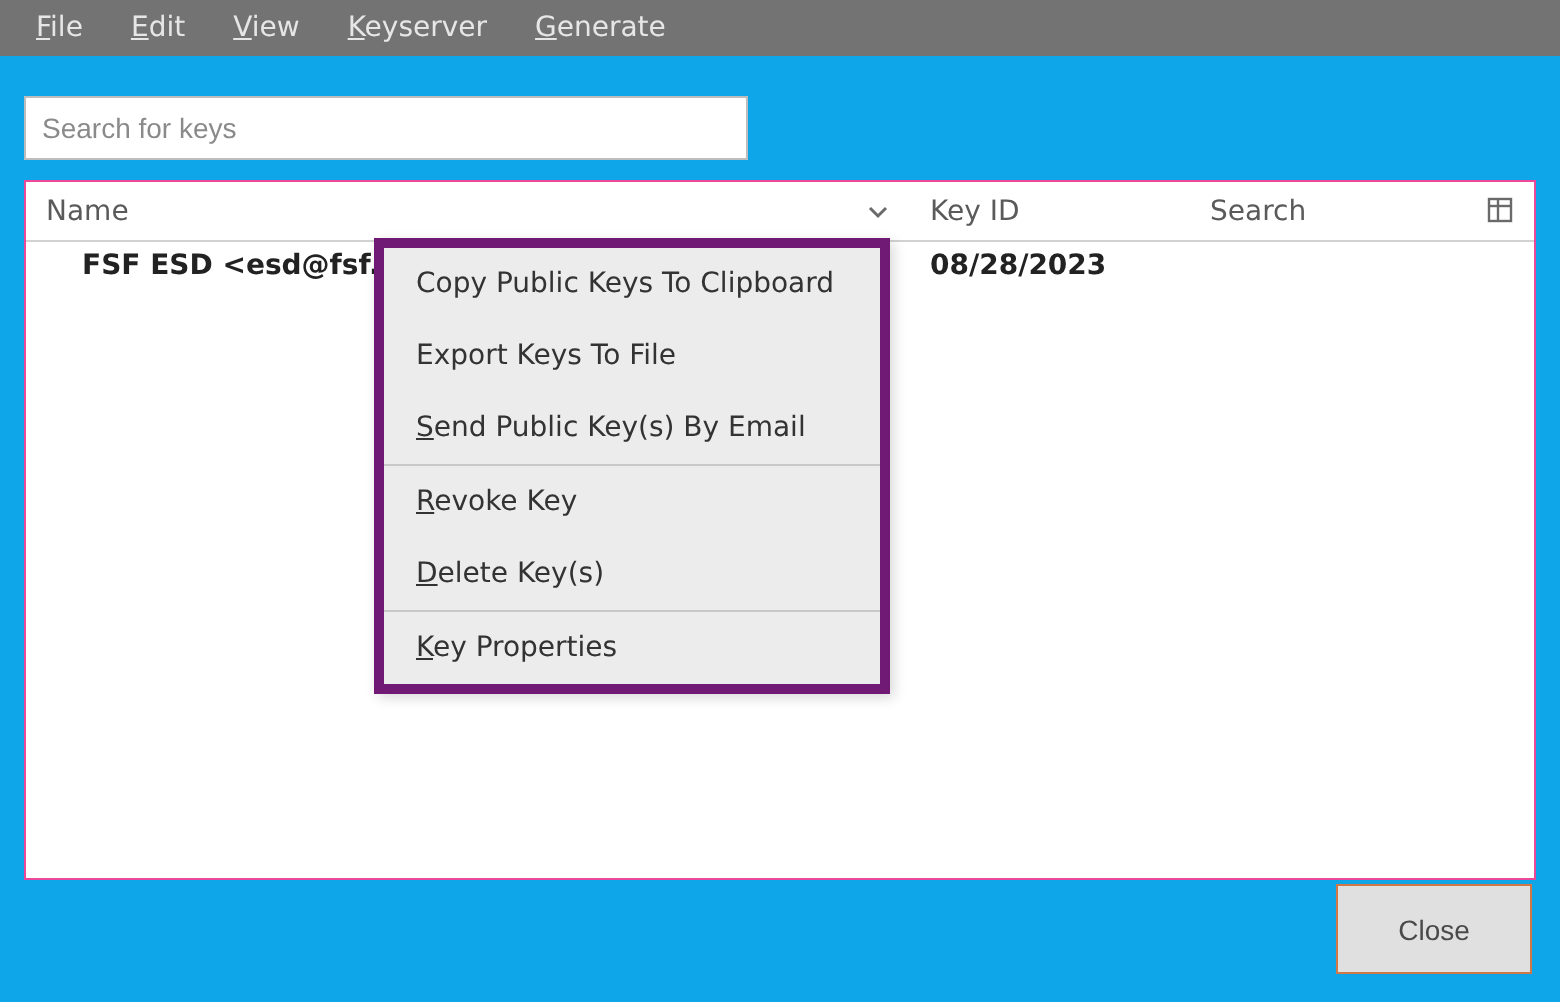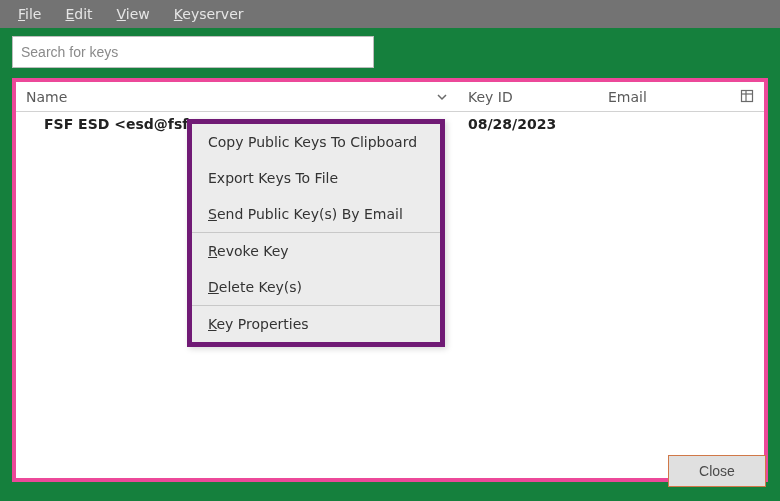--- a/index.html
+++ b/index.html
@@ -24,43 +24,43 @@
     color: #e6e6e6;
   }
   .menubar .menu-item {
     padding: 4px 12px;
     cursor: default;
   }
   .menubar .menu-item span.ul { text-decoration: underline; }
 
   .workarea {
     position: relative;
-    background: #15803d;
-    padding: 8px 12px 0 12px;
+    background: #0ea5e9;
+    padding: 20px 12px 0 12px;
     height: calc(501px - 28px);
   }
 
   .search {
     width: 362px;
     height: 32px;
     border: 1px solid #bdbdbd;
     background: #fff;
     padding: 6px 8px;
     font-size: 14px;
     color: #555;
     outline: none;
   }
   .search::placeholder { color: #8a8a8a; }
 
   .listpanel {
     margin-top: 10px;
     width: 100%;
-    height: 404px;
+    height: 350px;
     background: #ffffff;
-    border: 4px solid #ec4899;
+    border: 1px solid #ec4899;
   }
 
   .listheader {
     display: flex;
     align-items: center;
     height: 30px;
     border-bottom: 1px solid #d2d2d2;
   }
   .listheader .col {
     padding: 6px 10px;
@@ -109,56 +109,57 @@
     margin: 0;
   }
 
   .buttonbar {
     position: absolute;
     right: 14px;
     bottom: 14px;
   }
   .btn-close {
     width: 98px;
-    height: 32px;
+    height: 45px;
     background: #e0e0e0;
     border: 1px solid #d07848;
     color: #4a4a4a;
     font-size: 14px;
   }
 </style>
 </head>
 <body>
 
 <div class="menubar">
   <div class="menu-item"><span class="ul">F</span>ile</div>
   <div class="menu-item"><span class="ul">E</span>dit</div>
   <div class="menu-item"><span class="ul">V</span>iew</div>
   <div class="menu-item"><span class="ul">K</span>eyserver</div>
+  <div class="menu-item"><span class="ul">G</span>enerate</div>
 </div>
 
 <div class="workarea">
 
   <input class="search" type="text" placeholder="Search for keys" style="">
 
   <div class="listpanel">
     <div class="listheader">
       <div class="col col-name">
         <span>Name</span>
         <span class="sort-indicator">
           <svg width="12" height="12" viewBox="0 0 12 12">
               <path d="M2 4 L6 8 L10 4" fill="none" stroke="#6a6a6a" stroke-width="1.5"></path>
             </svg>
         </span>
       </div>
       <div class="col col-keyid">
         <span>Key ID</span>
       </div>
       <div class="col col-expiry">
-        <span>Email</span>
+        <span>Search</span>
         <span class="hdr-configure">
           <svg width="14" height="14" viewBox="0 0 14 14">
             <rect x="1.5" y="1.5" width="11" height="11" fill="none" stroke="#6a6a6a" stroke-width="1.2"></rect>
             <line x1="1.5" y1="5" x2="12.5" y2="5" stroke="#6a6a6a" stroke-width="1.2"></line>
             <line x1="6" y1="1.5" x2="6" y2="12.5" stroke="#6a6a6a" stroke-width="1.2"></line>
           </svg>
         </span>
       </div>
     </div>
 

